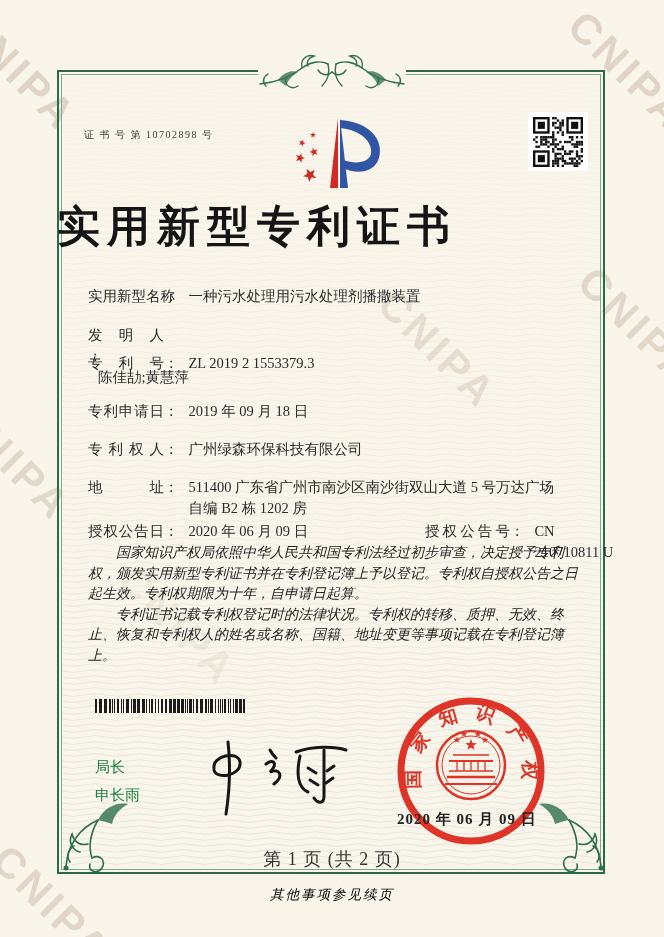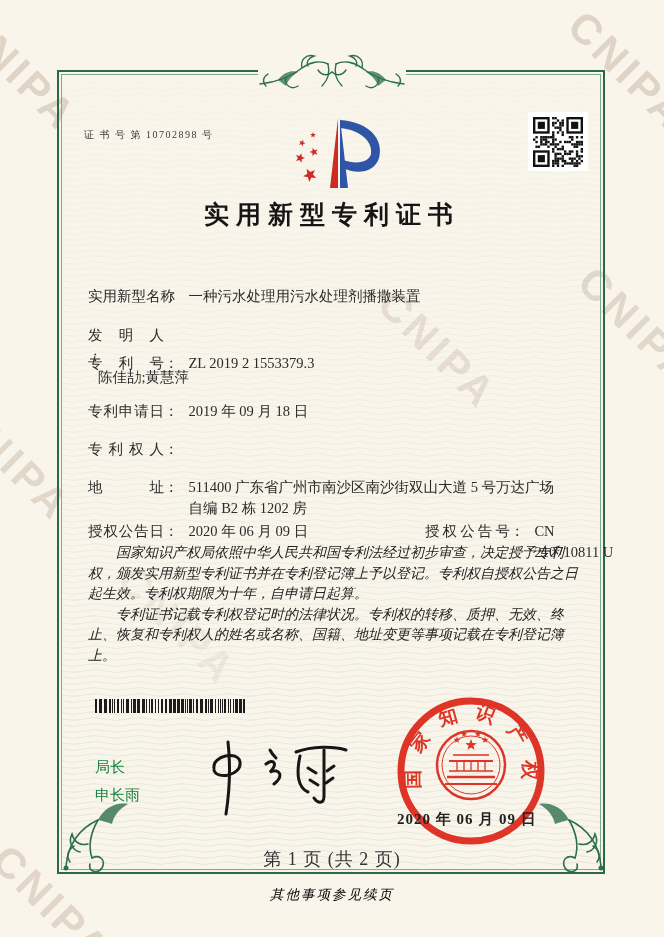--- a/index.html
+++ b/index.html
@@ -37,22 +37,22 @@
   .cert-no{
     position:absolute;left:84px;top:112px;font-size:10px;letter-spacing:1.5px;
     color:#3a3a3a;z-index:3;margin-top:16px;
   }
   .qr-box{
     position:absolute;left:528px;top:112px;width:60px;height:59px;background:#fff;
     z-index:3;display:flex;align-items:center;justify-content:center;
   }
   .logo{position:absolute;left:285px;top:110px;z-index:3;}
   .doc-title{
-    position:absolute;left:57px;top:198px;width:550px;text-align:center;
-    font-size:25px;font-weight:bold;letter-spacing:7px;color:#151515;z-index:3;
+    position:absolute;left:57px;top:198px;width:550px;
+    font-size:43px;font-weight:bold;letter-spacing:7px;color:#151515;z-index:3;
   }
   .field{
     position:absolute;left:88px;display:flex;align-items:flex-start;
     font-size:14.5px;color:var(--ink);z-index:3;line-height:21px;white-space:nowrap;
   }
   .field .lbl{
     display:inline-block;width:76px;text-align:justify;text-align-last:justify;
   }
   .field .lbl-wide{width:104px;}
   .field .colon{display:inline-block;}
@@ -426,20 +426,21 @@
     <span class="val">ZL 2019 2 1553379.3</span>
   </div>
   <div class="field" style="top:401px;">
     <span class="lbl">专利申请日</span>
       <span class="colon">：</span>
     <span class="val">2019 年 09 月 18 日</span>
   </div>
   <div class="field" style="top:439px;">
     <span class="lbl">专利权人</span>
       <span class="colon">：</span>
+    <span class="val">广州绿森环保科技有限公司</span>
   </div>
   <div class="field" style="top:477px;">
     <span class="lbl">地址</span>
       <span class="colon">：</span>
     <span class="val addr-val">
       <div>511400 广东省广州市南沙区南沙街双山大道 5 号万达广场</div>
       <div>自编 B2 栋 1202 房</div>
     </span>
   </div>
   <div class="field" style="top:521px;width:492px;">

